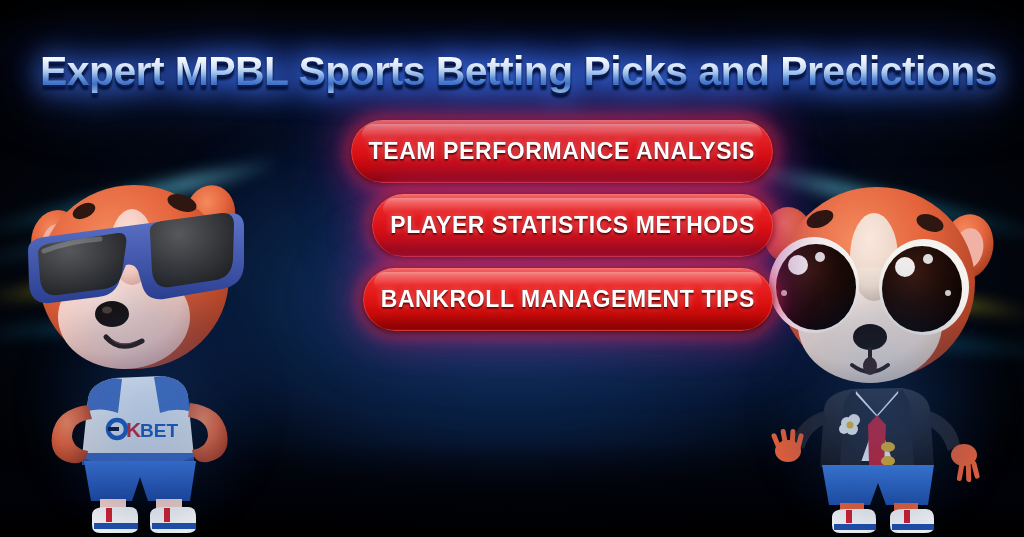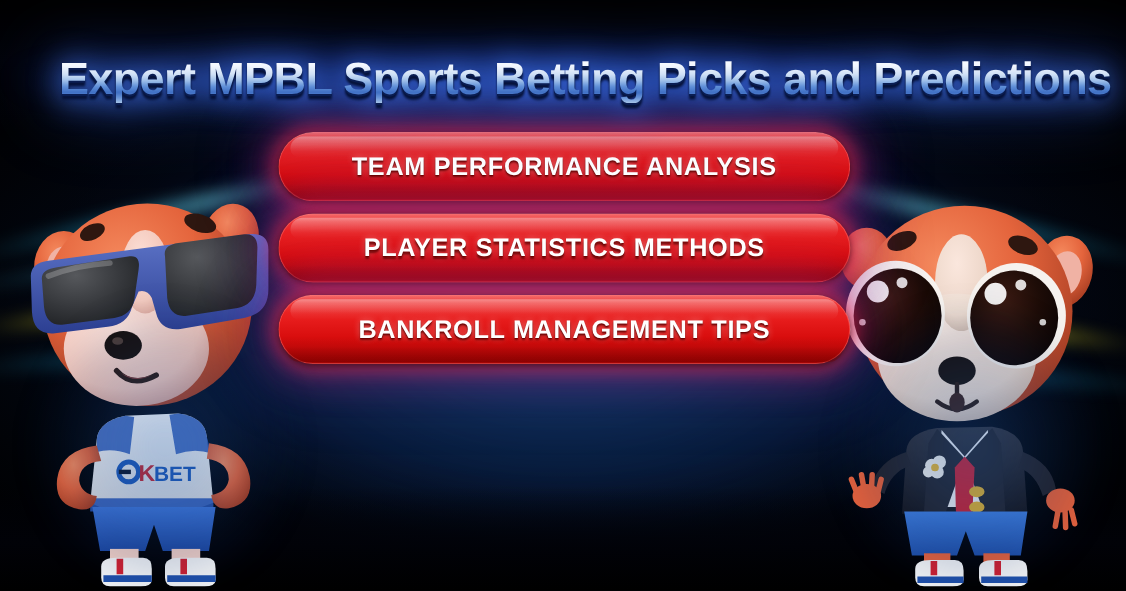--- a/index.html
+++ b/index.html
@@ -53,21 +53,21 @@
     background:linear-gradient(270deg,rgba(0,190,255,0) 0%,rgba(30,175,225,.45) 50%,rgba(0,150,210,0) 100%);
     transform:rotate(5deg);}
   .halo{
     position:absolute;left:50%;top:300px;transform:translate(-50%,-50%);
     width:760px;height:430px;border-radius:50%;
     background:radial-gradient(ellipse at center, rgba(25,80,150,.40) 0%, rgba(15,55,110,.22) 45%, rgba(5,20,50,0) 72%);
     filter:blur(22px);
   }
 
   
-  .title-wrap{position:absolute;left:0;right:0;top:22px;text-align:center;z-index:40;padding-left:40px;}
+  .title-wrap{position:absolute;left:0;right:0;top:22px;z-index:40;padding-left:40px;}
   .title-glow{
     position:absolute;left:50%;top:50%;transform:translate(-50%,-50%);
     width:1000px;height:66px;border-radius:50%;
     background:radial-gradient(ellipse at center, rgba(45,95,225,.55) 0%, rgba(25,60,190,.30) 45%, rgba(10,25,90,0) 75%);
     filter:blur(12px);
   }
   .title{
     position:relative;
     display:inline-block;
     font-size:41px;
@@ -80,21 +80,21 @@
     -webkit-background-clip:text;background-clip:text;color:transparent;
     -webkit-text-stroke:0px;
     filter:drop-shadow(0 2px 0 #0a1d52) drop-shadow(0 3px 1px #061238)
            drop-shadow(0 0 14px rgba(70,125,255,.85)) drop-shadow(0 0 30px rgba(40,90,220,.6));
     white-space:nowrap;
   }
 
   
   .btn-col{
     position:absolute;left:253px;top:120px;width:520px;z-index:35;
-    display:flex;flex-direction:column;gap:11px;
+    display:flex;flex-direction:column;gap:11px;align-items:flex-end;
   }
   .pill{
     position:relative;
     height:63px;
     border-radius:34px;
     display:flex;align-items:center;justify-content:center;
     text-align:center;
     border:none;padding:0 18px;
     background:
       linear-gradient(to bottom,

